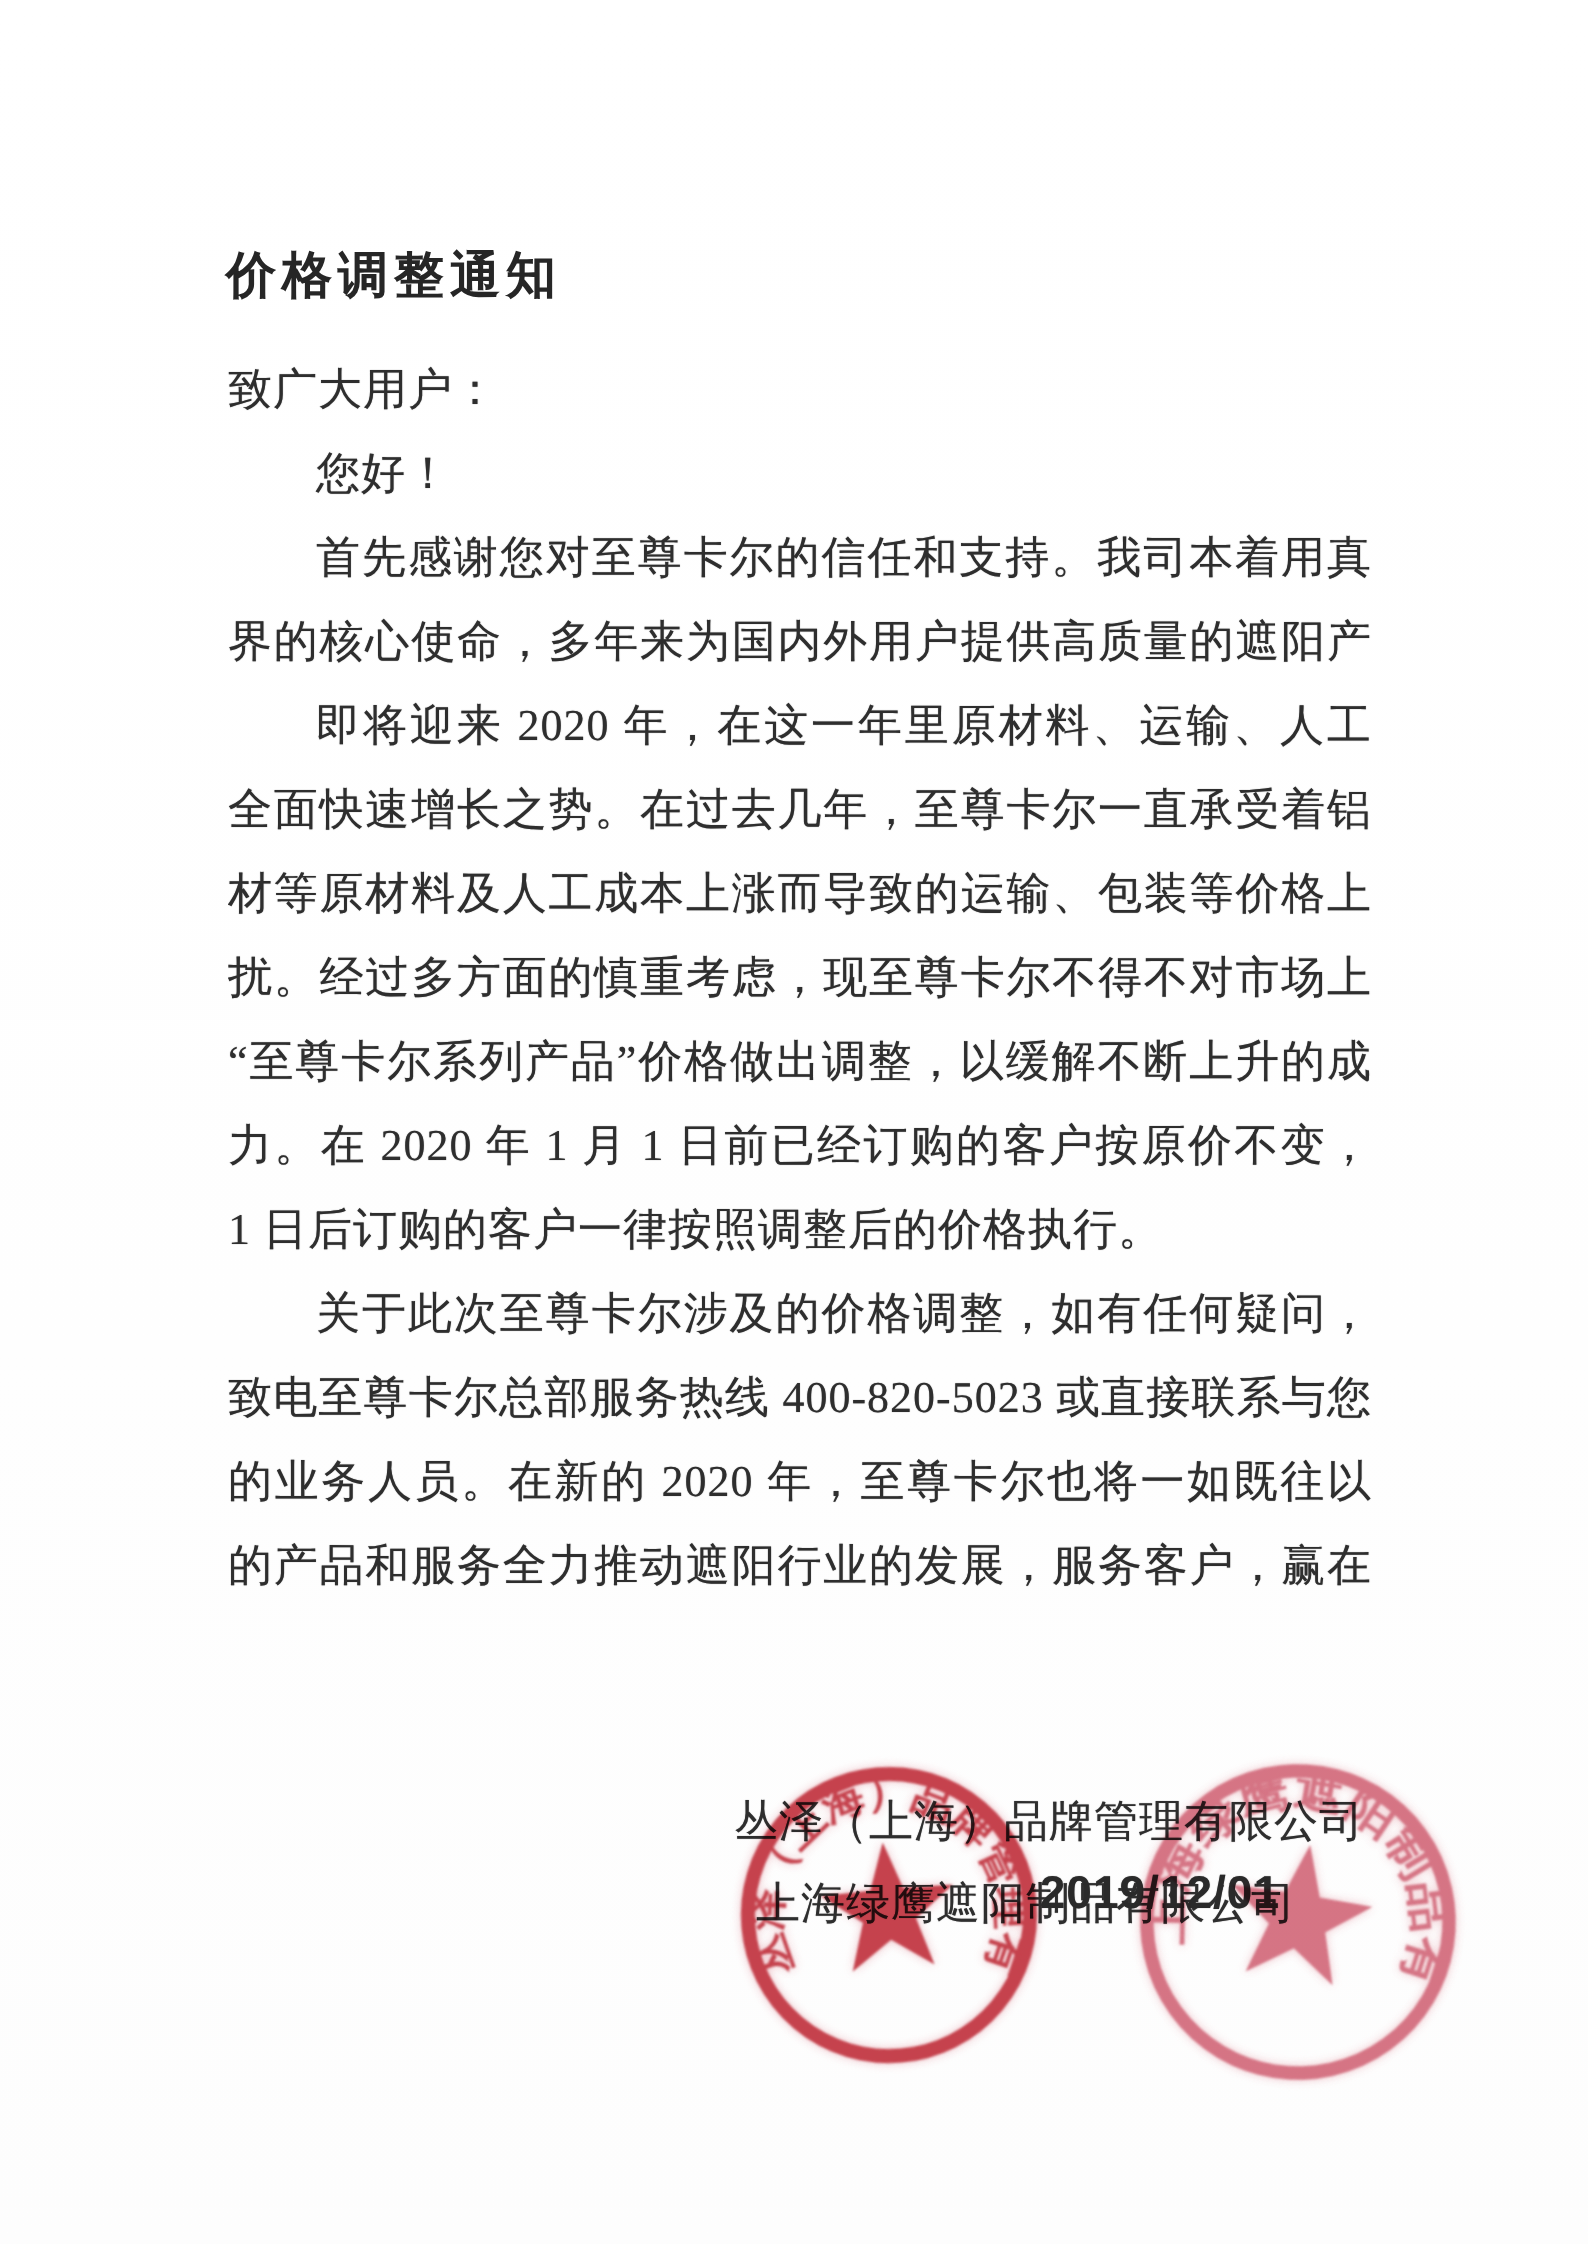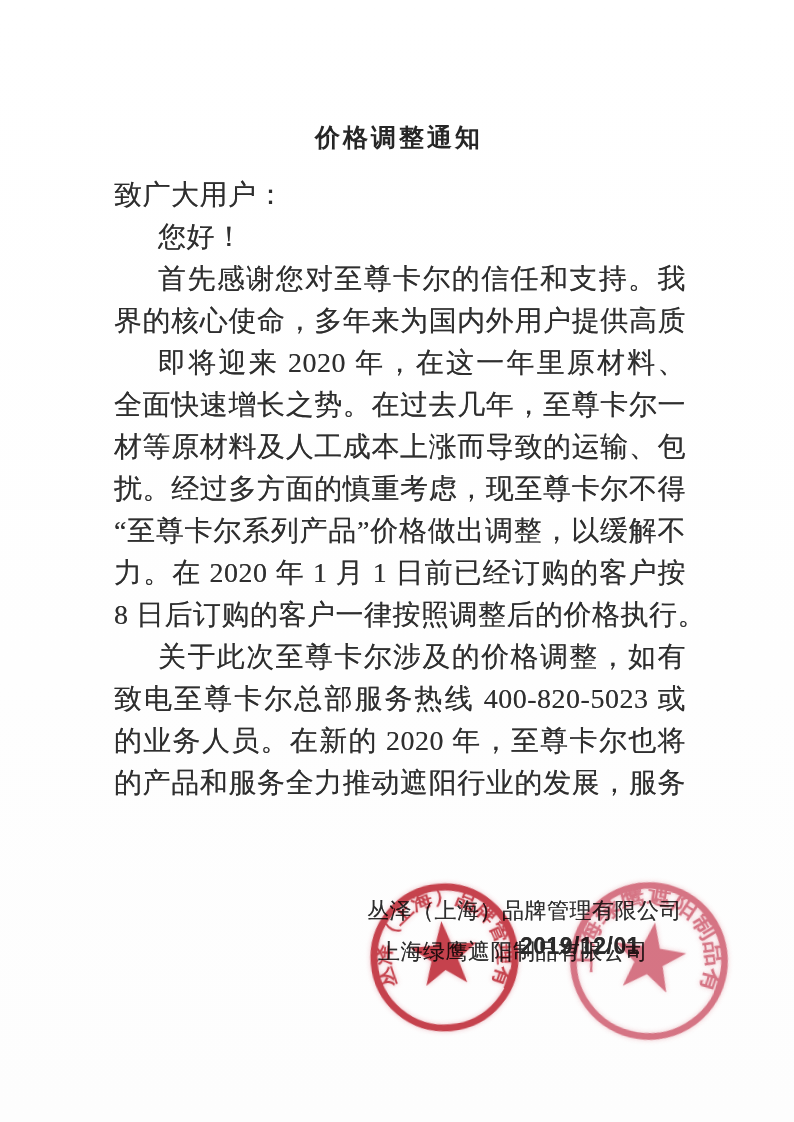--- a/index.html
+++ b/index.html
@@ -14,33 +14,32 @@
   .page {
     position: absolute;
     inset: 0;
     background: linear-gradient(180deg, #ffffff 0%, #fefefe 60%, #fdfdfd 100%);
   }
   .title {
     position: absolute;
     top: 121px;
     left: 113px;
     width: 572px;
-    text-align: center;
     font-size: 25px;
     font-weight: bold;
     letter-spacing: 3px;
     color: #262626;
     font-family: "Liberation Sans", sans-serif;
   }
   .body-text {
     position: absolute;
     top: 174px;
     left: 114px;
     width: 572px;
-    font-size: 28px;
+    font-size: 22px;
   }
   .line {
     display: block;
     height: 42px;
     line-height: 42px;
     white-space: nowrap;
     letter-spacing: 0.5px;
     text-shadow: 0 0 0.5px rgba(70,70,70,0.7);
   }
   .line.full {
@@ -103,21 +102,21 @@
 
     <span class="line indent full">首先感谢您对至尊卡尔的信任和支持。我司本着用真心赢世</span>
     <span class="line full">界的核心使命，多年来为国内外用户提供高质量的遮阳产品定制</span>
 
     <span class="line indent full">即将迎来 2020 年，在这一年里原材料、运输、人工成本等呈</span>
     <span class="line full">全面快速增长之势。在过去几年，至尊卡尔一直承受着铝材、板</span>
     <span class="line full">材等原材料及人工成本上涨而导致的运输、包装等价格上升的困</span>
     <span class="line full">扰。经过多方面的慎重考虑，现至尊卡尔不得不对市场上销售的</span>
     <span class="line full">“至尊卡尔系列产品”价格做出调整，以缓解不断上升的成本压</span>
     <span class="line full">力。在 2020 年 1 月 1 日前已经订购的客户按原价不变，自 1 月</span>
-    <span class="line">8 日后订购的客户一律按照调整后的价格执行。</span>
+    <span class="line">1 日后订购的客户一律按照调整后的价格执行。</span>
 
     <span class="line indent full">关于此次至尊卡尔涉及的价格调整，如有任何疑问，请随时</span>
     <span class="line full">致电至尊卡尔总部服务热线 400-820-5023 或直接联系与您对接</span>
     <span class="line full">的业务人员。在新的 2020 年，至尊卡尔也将一如既往以高质量</span>
     <span class="line full">的产品和服务全力推动遮阳行业的发展，服务客户，赢在细节，</span>
   </div>
 
   <div class="sig-line sig-company-1">丛泽（上海）品牌管理有限公司</div>
   <div class="sig-line sig-company-2">上海绿鹰遮阳制品有限公司</div>
   <div class="sig-line sig-date">2019/12/01</div>

